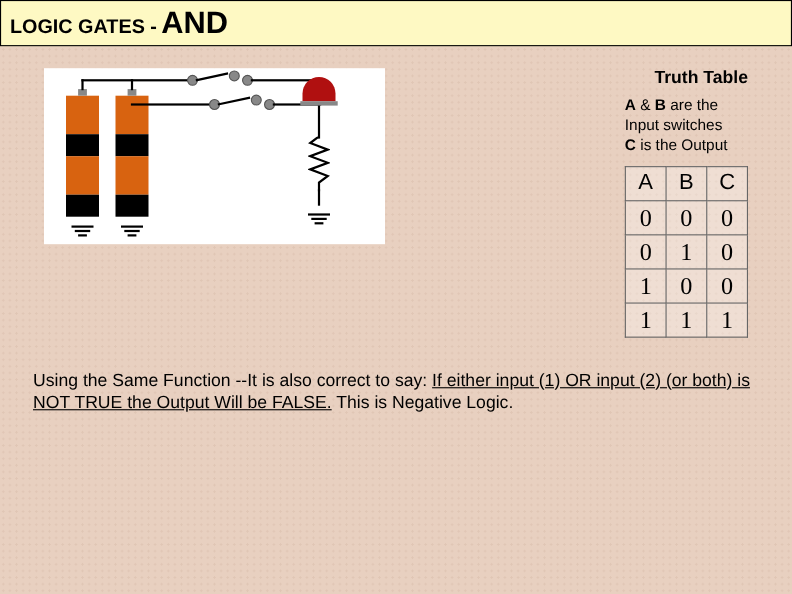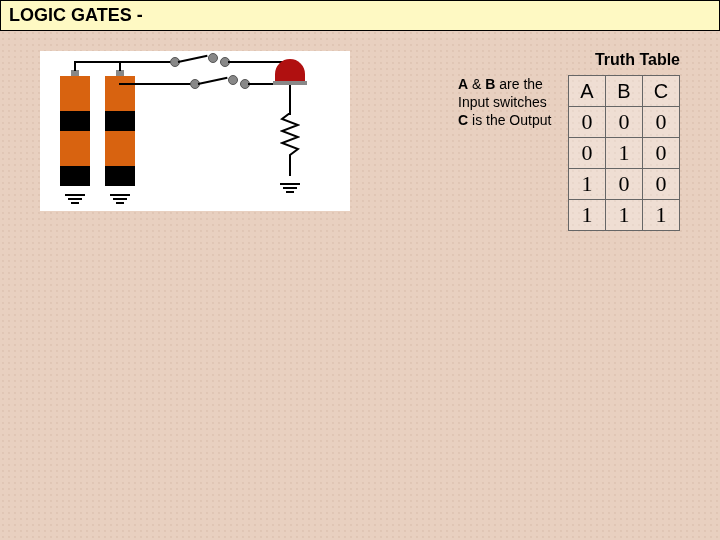--- a/index.html
+++ b/index.html
@@ -71,20 +71,21 @@
 .truth-side {
   margin-left: auto;
   display: flex;
   flex-direction: column;
   align-items: flex-end;
 }
 .truth-row {
   display: flex;
   align-items: flex-start;
   gap: 10px;
+  flex-direction: column;
 }
 .input-desc {
   font-size: 14px;
   font-weight: normal;
   color: #000;
   width: 100px;
   line-height: 1.3;
 }
 .input-desc b { font-weight: bold; }
 .ttable {
@@ -109,20 +110,21 @@
   margin-bottom: 14px;
   line-height: 1.25;
 }
 .para .u { text-decoration: underline; }
 </style>
 </head>
 <body>
 
 <div class="header">
   <span class="header-small">LOGIC GATES - </span>
+  <span class="header-big">AND</span>
 </div>
 
 <div class="content-row">
 
   <div class="circuit">
 
     <div class="battery" style="left:20px; top:25px;">
       <div class="cap"></div>
       <div class="batt-top"></div>
         <div class="batt-mid"></div>
@@ -216,13 +218,14 @@
               <td>1</td>
             </tr>
           </tbody>
       </table>
     </div>
   </div>
 
 </div>
 
 <div class="paragraphs">
+  <div class="para" id="p2">Using the Same Function --It is also correct to say: <span class="u">If either input (1) OR input (2) (or both) is NOT TRUE the Output Will be FALSE.</span> This is Negative Logic.</div>
 </div>
 
 </body></html>

